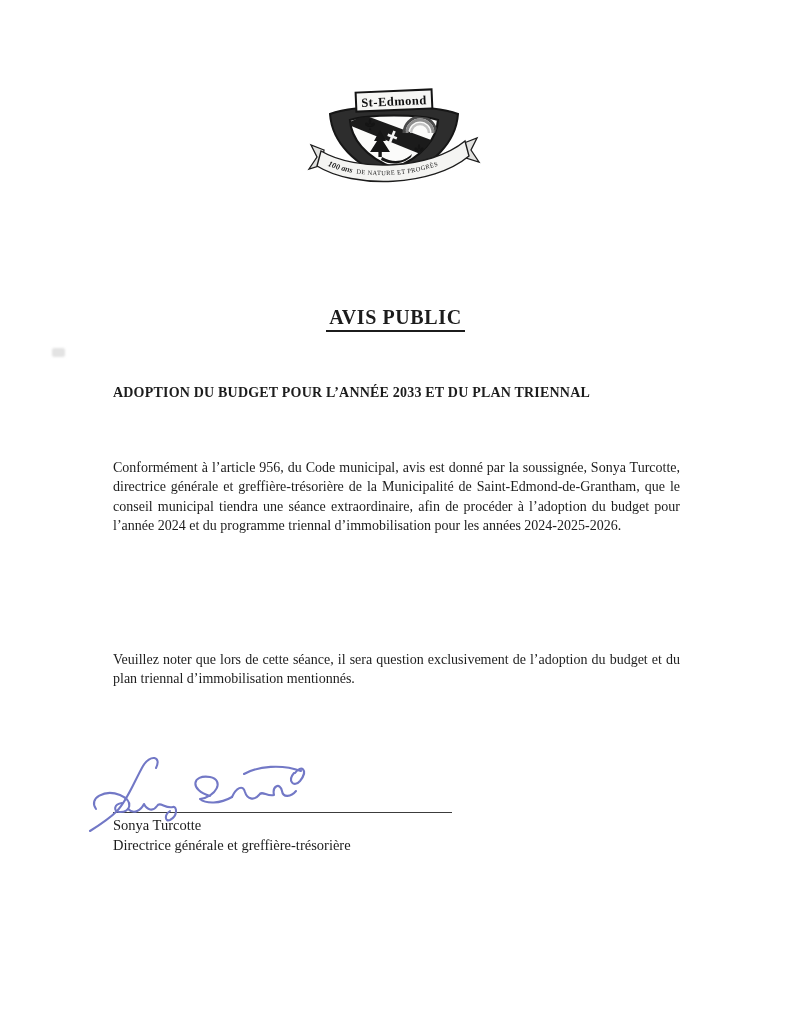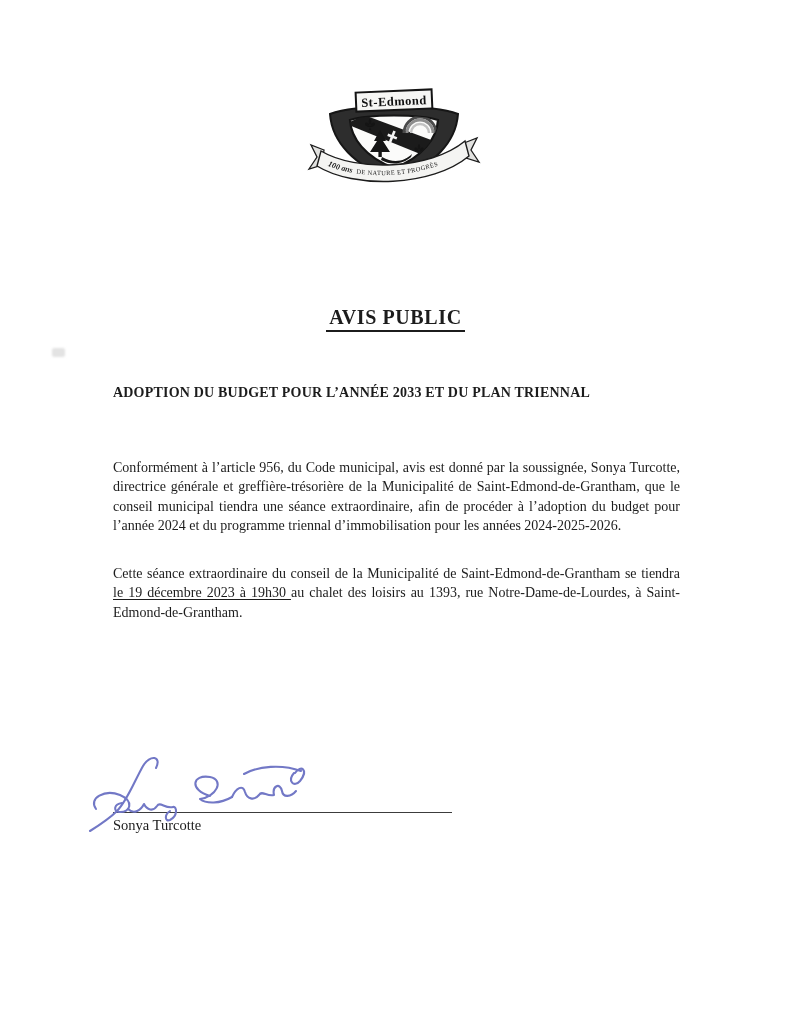--- a/index.html
+++ b/index.html
@@ -174,32 +174,33 @@
   <div class="notice-title">
     <span>AVIS PUBLIC</span>
   </div>
 
   <div class="doc-heading">
     <div>ADOPTION DU BUDGET POUR L’ANNÉE 2033 ET DU PLAN TRIENNAL</div>
   </div>
 
   <div class="para p1">Conformément à l’article 956, du Code municipal, avis est donné par la soussignée, Sonya Turcotte, directrice générale et greffière-trésorière de la Municipalité de Saint-Edmond-de-Grantham, que le conseil municipal tiendra une séance extraordinaire, afin de procéder à l’adoption du budget pour l’année 2024 et du programme triennal d’immobilisation pour les années 2024-2025-2026.</div>
 
-  <div class="para p2"><span>Cette séance extraordinaire du conseil de la Municipalité de Saint-Edmond-de-Grantham se tiendra </span><span class="underlined">le 19 décembre 2023 à 19h30 </span><span>au chalet des loisirs au 1393, rue Notre-Dame-de-Lourdes, à Saint-Edmond-de-Grantham.</span></div>
-
+
+  <div class="para p3">Veuillez noter que lors de cette séance, il sera question exclusivement de l’adoption du budget et du plan triennal d’immobilisation mentionnés.</div>
 
 
   <svg class="signature-svg" viewBox="0 0 232 78" aria-hidden="true">
     <g fill="none" stroke-width="2.1" stroke-linecap="round" stroke-linejoin="round">
       <path d="M 70,14 C 76,2 64,0 57,12 C 48,28 41,47 31,57 C 23,65 12,72 4,77" stroke="#7278c6"></path>
       <path d="M 10,55 C 2,44 19,35 34,41 C 48,47 45,59 33,58 C 27,57 28,50 36,49" stroke="#7278c6"></path>
       <path d="M 42,55 C 48,61 55,56 58,50 C 61,56 67,58 71,52 C 74,47 79,55 87,53 C 91,52 92,62 84,66 C 79,68 78,61 84,57" stroke="#7278c6"></path>
       <path d="M 124,42 C 103,36 106,20 124,23 C 139,26 130,43 114,45 C 120,50 134,50 146,43" stroke="#7278c6"></path>
       <path d="M 146,43 C 150,34 157,30 159,38 C 161,45 168,47 173,41 C 176,36 181,43 188,41 C 186,32 194,28 196,37 C 197,44 205,43 210,37" stroke="#7278c6"></path>
       <path d="M 158,20 C 172,12 196,10 215,17" stroke="#7278c6"></path>
       <path d="M 209,19 C 215,10 223,16 214,27 C 208,34 201,27 208,19" stroke="#7278c6"></path>
     </g>
   </svg>
 
   <div class="signature-line"></div>
   <div class="signature-name">Sonya Turcotte</div>
+  <div class="signature-role">Directrice générale et greffière-trésorière</div>
 
 </div>
 
 </body></html>

